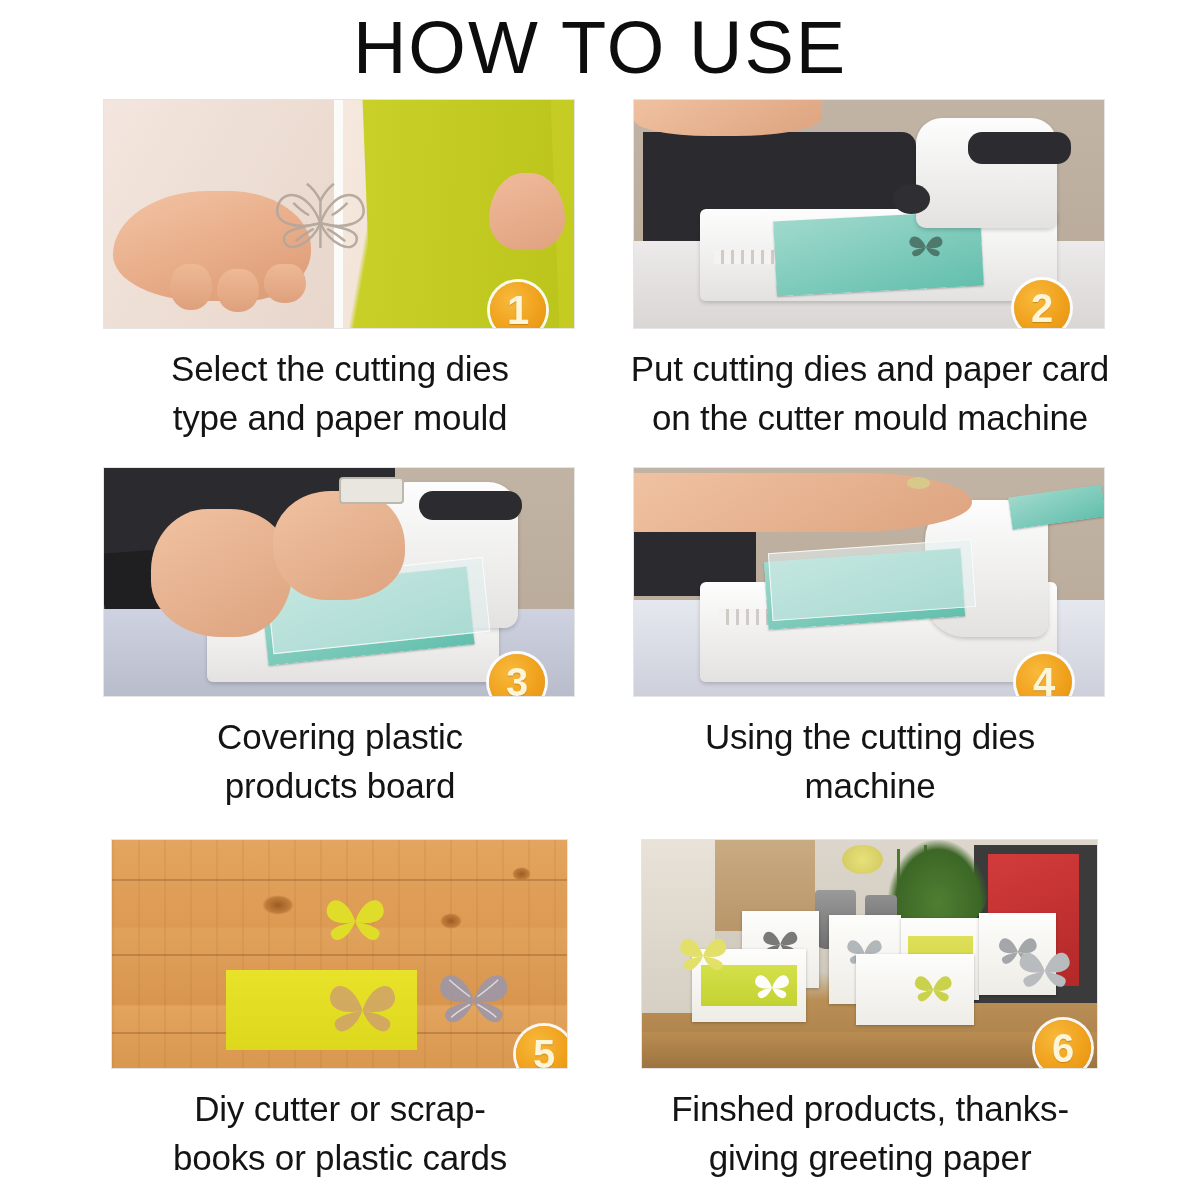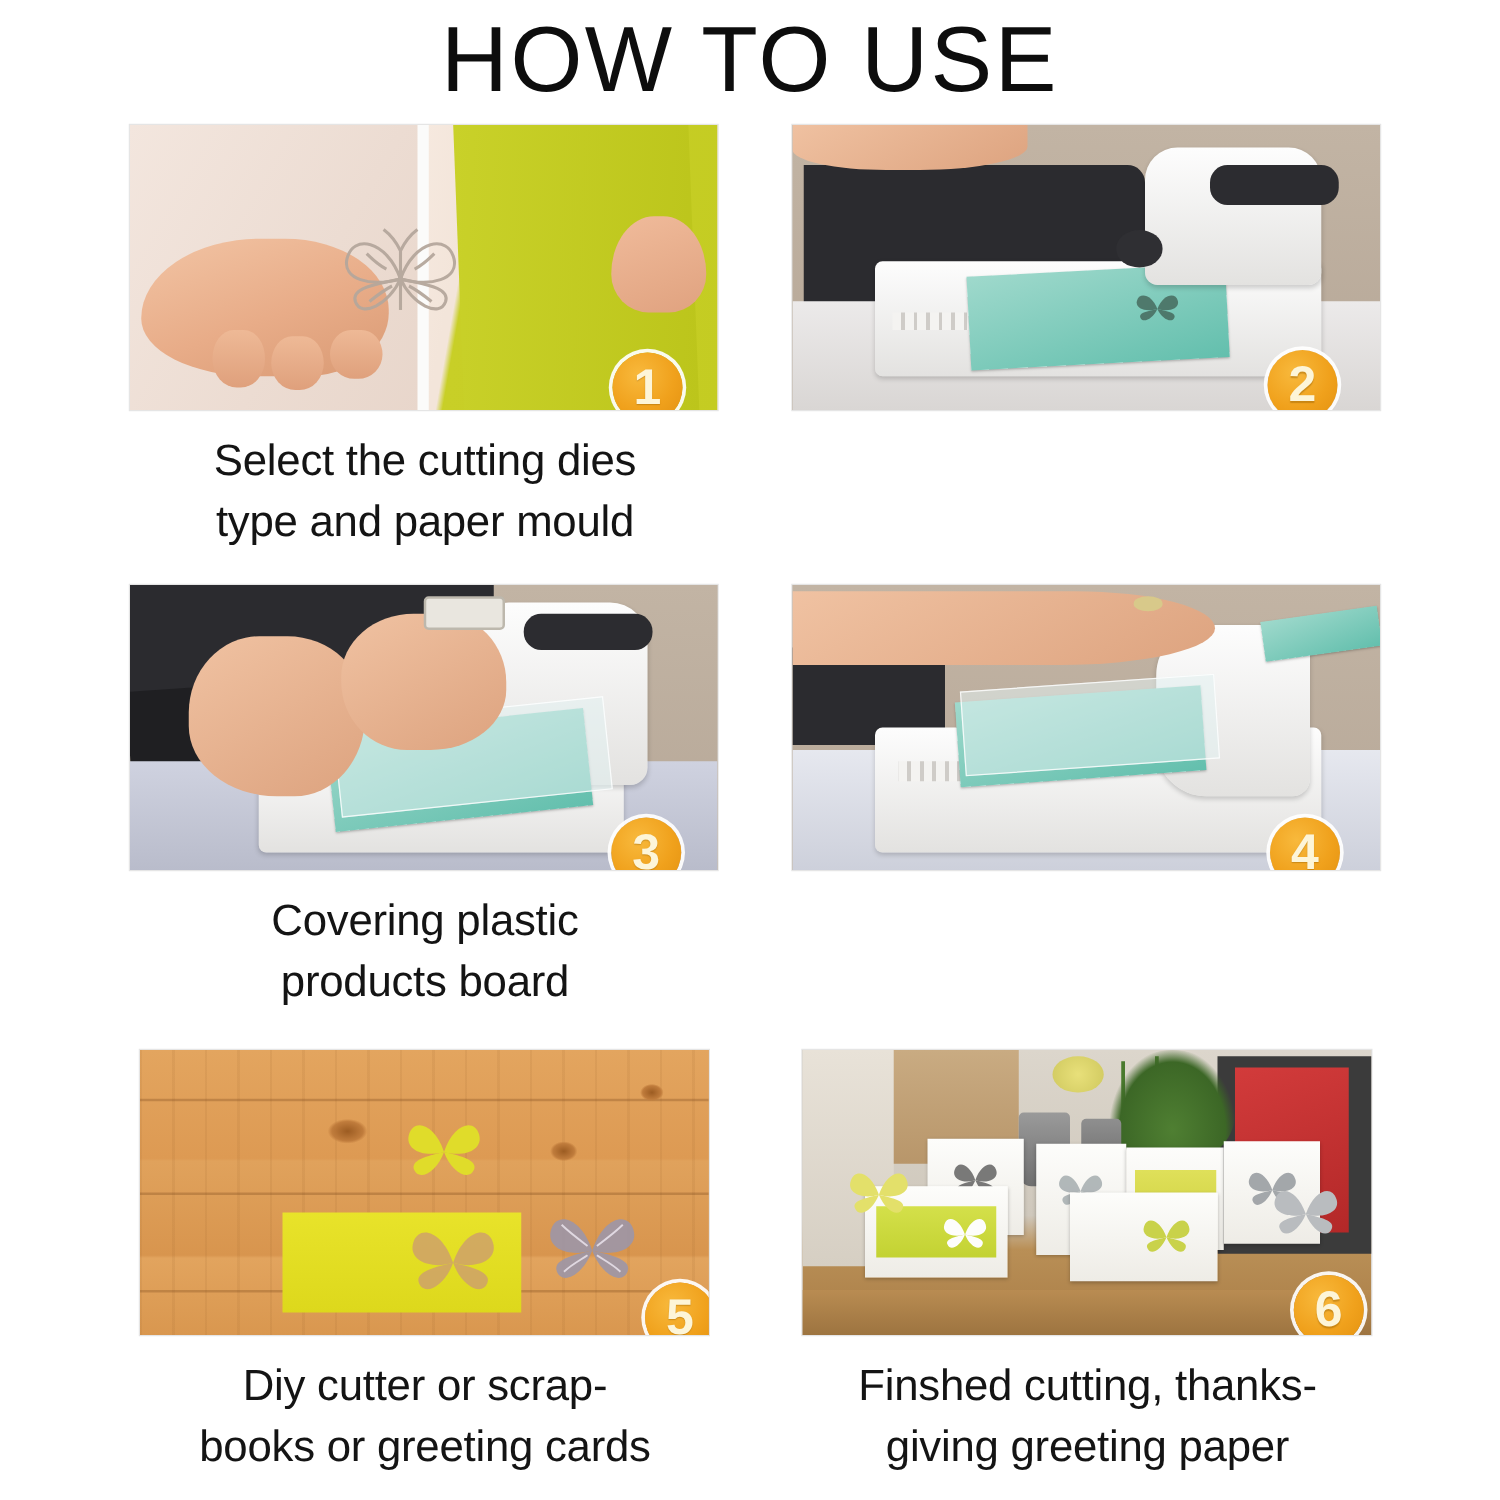--- a/index.html
+++ b/index.html
@@ -232,20 +232,24 @@
               <path d="M50 42 C40 16,18 12,14 28 C11 42,30 48,50 42Z"></path>
               <path d="M50 42 C60 16,82 12,86 28 C89 42,70 48,50 42Z"></path>
               <path d="M50 42 C42 60,24 68,20 57 C17 48,33 46,50 42Z"></path>
               <path d="M50 42 C58 60,76 68,80 57 C83 48,67 46,50 42Z"></path>
             </g>
               </svg>
           </div>
           <div class="badge b2">2</div>
         </div>
       </div>
+      <div class="caption">
+        <span class="ln">Put cutting dies and paper card</span>
+        <span class="ln">on the cutter mould machine</span>
+      </div>
     </div>
 
     <div class="step col-l row-2">
       <div class="photo-wrap">
         <div class="photo mach">
           <div class="wall"></div>
           <div class="torso" style="left:0%;top:0%;width:62%;height:40%;"></div>
           <div style="position:absolute;left:0%;top:36%;width:22%;height:46%;background:#1f1f22;transform:rotate(-4deg);"></div>
           <div class="table" style="left:0%;top:62%;width:100%;height:38%;background:linear-gradient(180deg,#cfd2e0,#b9bccb);"></div>
           <div class="body" style="left:22%;top:56%;width:62%;height:38%;"></div>
@@ -275,20 +279,24 @@
           <div class="ridge" style="left:18%;top:62%;width:26%;height:7%;"></div>
           <div class="body" style="left:62%;top:14%;width:26%;height:60%;border-radius:40px 14px 14px 40px;"></div>
           <div class="plate" style="left:28%;top:38%;width:42%;height:30%;transform:rotate(-4deg);"></div>
           <div class="clear" style="left:29%;top:34%;width:43%;height:29%;transform:rotate(-4deg);"></div>
           <div class="plate" style="left:80%;top:10%;width:20%;height:14%;transform:rotate(-8deg);"></div>
           <div class="arm" style="left:0%;top:2%;width:72%;height:26%;border-radius:0 40% 44% 0/0 60% 60% 0;"></div>
           <div style="position:absolute;left:58%;top:4%;width:5%;height:5%;background:#d8c98a;border-radius:50%;"></div>
           <div class="badge b4">4</div>
         </div>
       </div>
+      <div class="caption">
+        <span class="ln">Using the cutting dies</span>
+        <span class="ln">machine</span>
+      </div>
     </div>
 
     <div class="step col-l row-3">
       <div class="photo-wrap">
         <div class="photo narrow p5">
           <div class="wood"></div>
           <div class="plank" style="top:17%;"></div>
           <div class="plank" style="top:50%;"></div>
           <div class="plank" style="top:84%;"></div>
           <div class="knot" style="left:33%;top:24%;width:7%;height:9%;"></div>
@@ -329,21 +337,21 @@
                 <path d="M26 60 C32 54,40 50,46 46"></path>
                 <path d="M74 60 C68 54,60 50,54 46"></path>
               </g>
             </svg>
           </div>
           <div class="badge b5">5</div>
         </div>
       </div>
       <div class="caption">
         <span class="ln">Diy cutter or scrap-</span>
-        <span class="ln">books or greeting cards</span>
+        <span class="ln">books or plastic cards</span>
       </div>
     </div>
 
     <div class="step col-r row-3">
       <div class="photo-wrap">
         <div class="photo narrow p6">
           <div class="bg"></div>
           <div class="wallpanel" style="left:0%;top:0%;width:16%;height:76%;"></div>
           <div style="position:absolute;left:16%;top:0%;width:22%;height:40%;background:linear-gradient(180deg,#c9ab82,#b8966a);"></div>
           <div class="frame" style="left:73%;top:2%;width:26%;height:66%;"></div>
@@ -445,19 +453,19 @@
               <path d="M50 42 C43 60,27 70,22 58 C18 49,34 46,50 42Z"></path>
               <path d="M50 42 C57 60,73 70,78 58 C82 49,66 46,50 42Z"></path>
             </g>
               </svg>
           </div>
 
           <div class="badge b6">6</div>
         </div>
       </div>
       <div class="caption">
-        <span class="ln">Finshed cutting, thanks-</span>
+        <span class="ln">Finshed products, thanks-</span>
         <span class="ln">giving greeting paper</span>
       </div>
     </div>
 
   </div>
 </div>
 
 </body></html>

